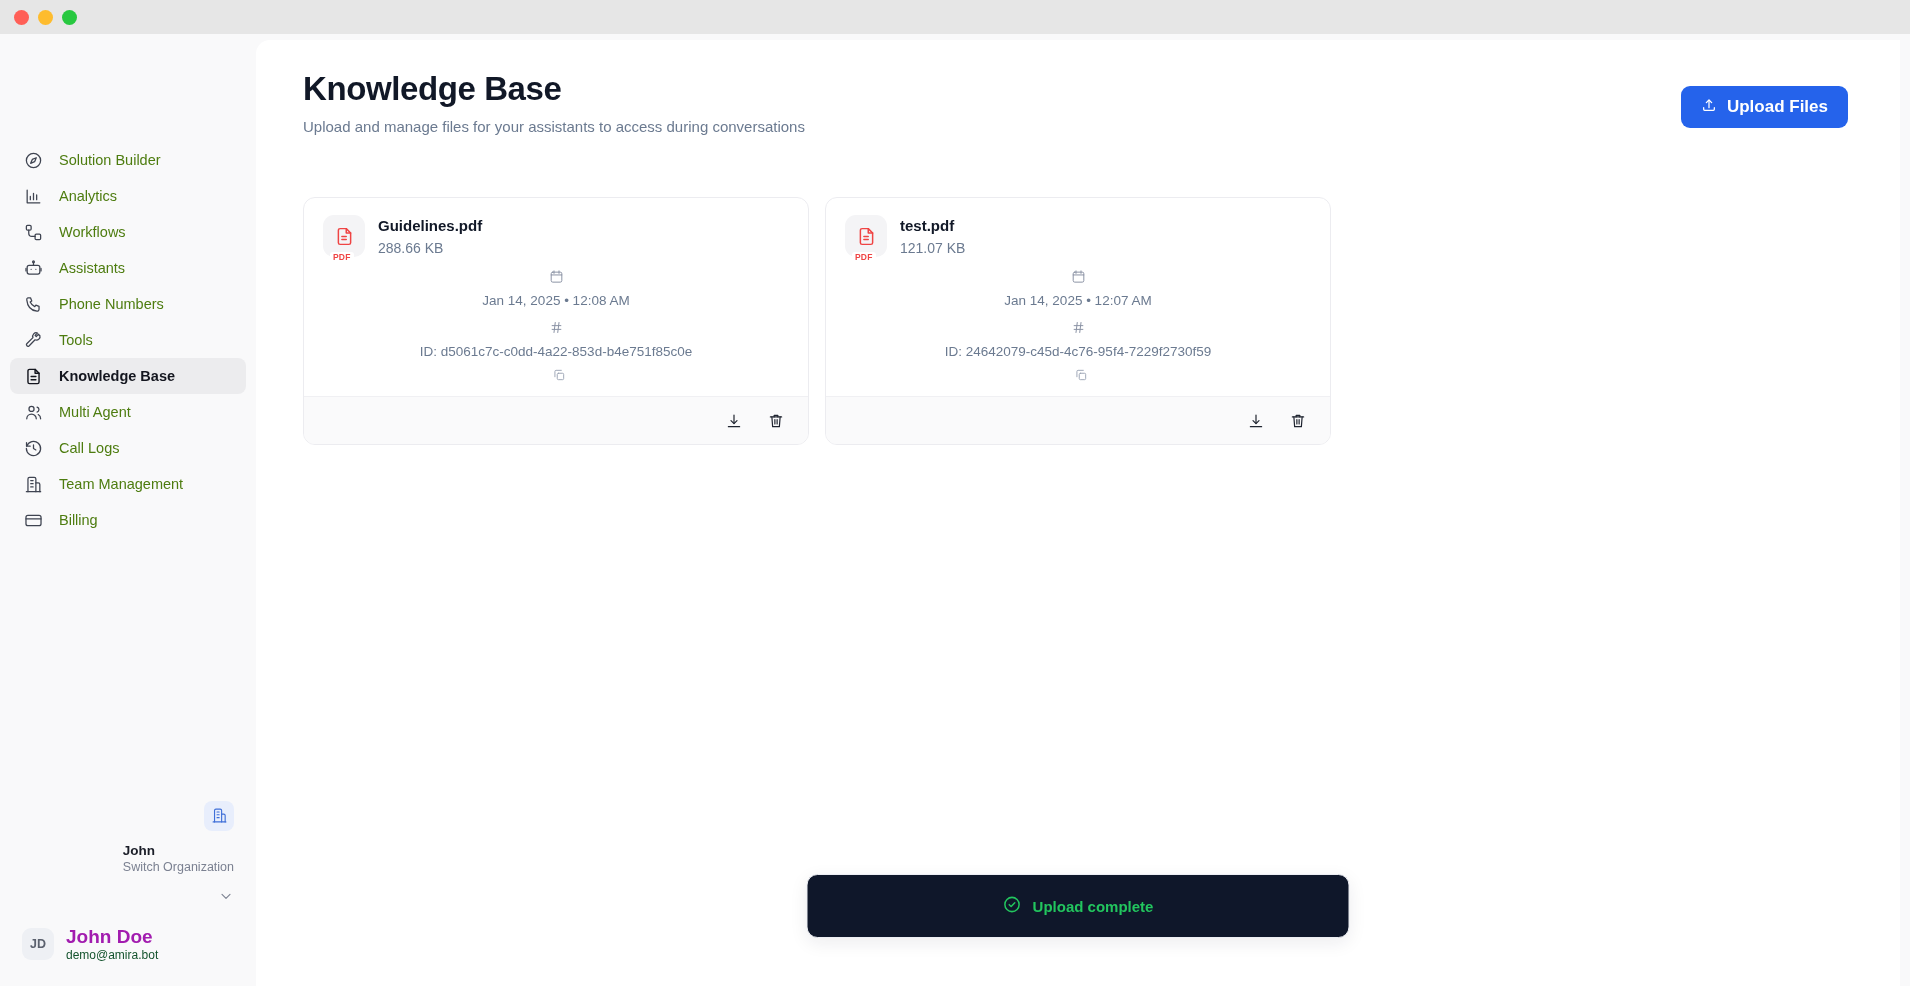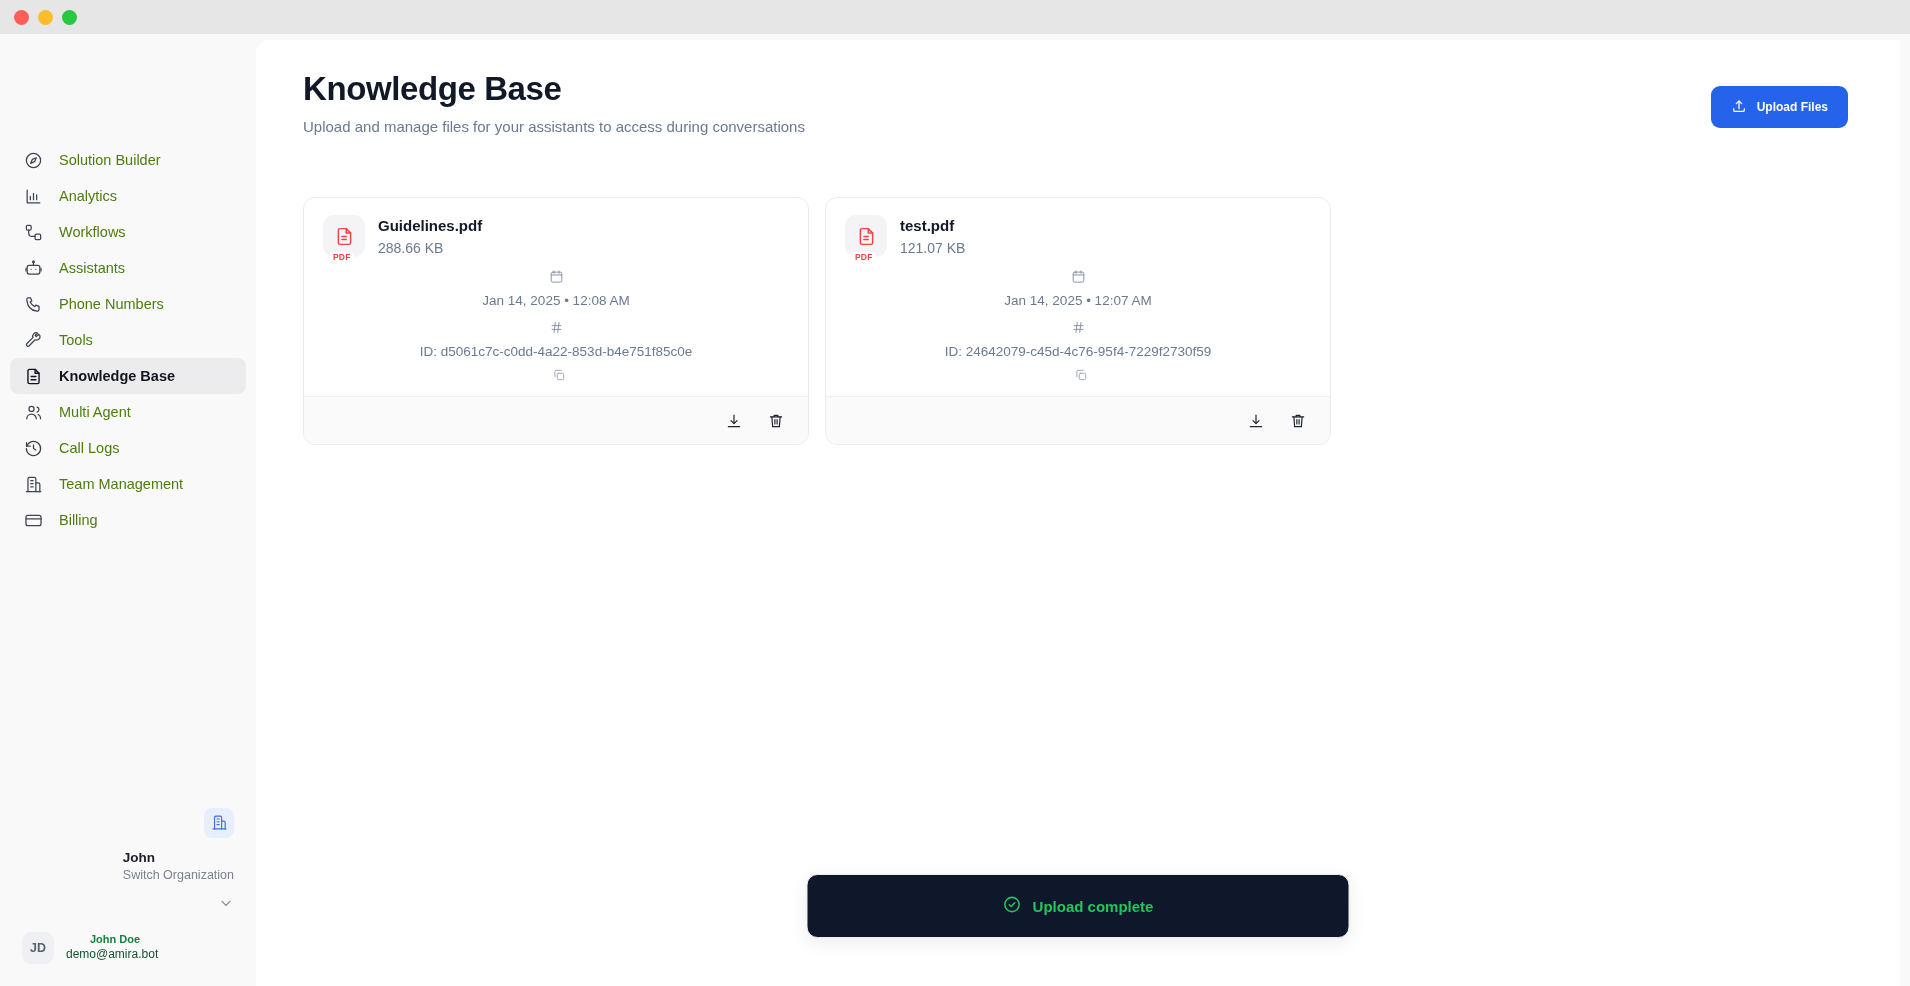--- a/index.html
+++ b/index.html
@@ -84,21 +84,21 @@
   .user-row {
     display: flex; align-items: center; gap: 12px;
     padding: 8px 10px; border-radius: 9px; cursor: pointer; margin-top: 6px;
   }
   .user-avatar {
     width: 32px; height: 32px; flex: 0 0 32px;
     background: #eef0f4; border-radius: 9px;
     display: flex; align-items: center; justify-content: center;
     font-size: 12.5px; font-weight: 700; color: #5b616e;
   }
-  .user-name { font-size: 11px; font-weight: 700; color: #15803d; line-height: 1.25; margin-left: 24px; }
+  .user-name { font-size: 19px; font-weight: 700; color: #a21caf; line-height: 1.25; }
   .user-mail { font-size: 12px; color: #14532d; line-height: 1.3; }
 
   
   .main {
     position: absolute; top: 6px; left: 256px;
     width: 1644px; height: 946px;
     background: #ffffff;
     border-radius: 14px 0 0 0;
     overflow: hidden;
   }
@@ -111,21 +111,21 @@
   }
   .page-sub {
     margin-top: 9px;
     font-size: 15px; color: #6b7a90;
   }
   .upload-btn {
     position: absolute; top: 46px; right: 52px;
     display: flex; align-items: center; gap: 10px;
     height: 42px; padding: 0 20px;
     background: #2563eb; border-radius: 9px;
-    color: #fff; font-size: 12px; font-weight: 700;
+    color: #fff; font-size: 17px; font-weight: 700;
     cursor: pointer; border: none;
     font-family: "Liberation Sans", sans-serif;
   }
   .upload-btn svg { width: 16px; height: 16px; stroke: #fff; stroke-width: 1.9;
                     fill: none; stroke-linecap: round; stroke-linejoin: round; }
 
   
   .cards {
     position: absolute; top: 157px; left: 47px;
     display: flex; gap: 16px;

